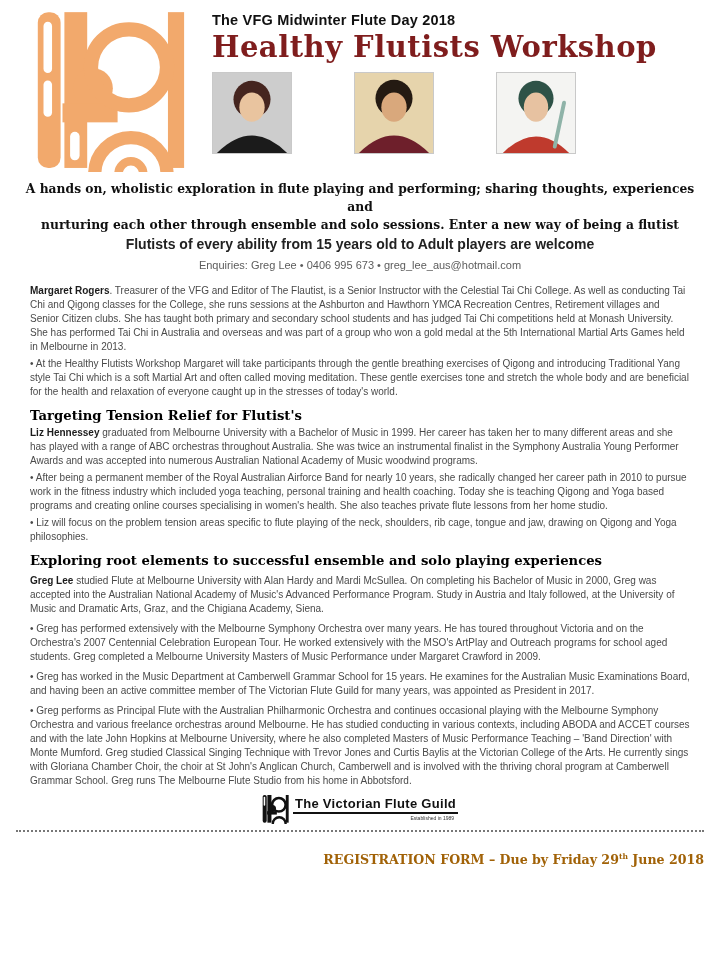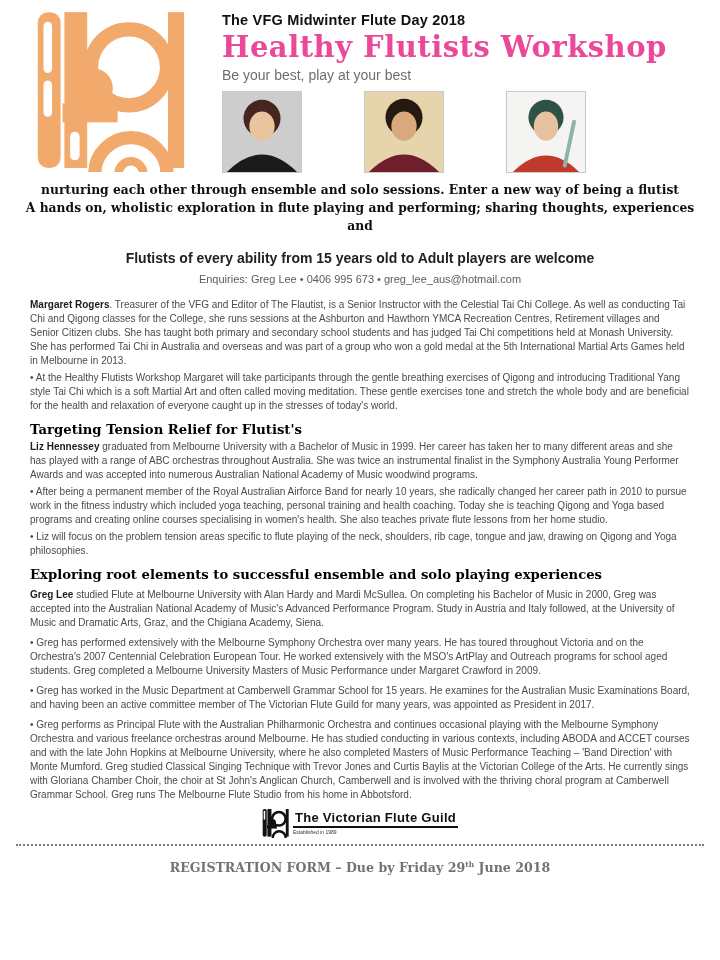--- a/index.html
+++ b/index.html
@@ -7,54 +7,54 @@
   body {
     width:720px; height:960px; overflow:hidden;
     font-family:"Liberation Sans", sans-serif;
     color:#3a3a3a;
   }
   .page { width:720px; height:960px; padding:6px 16px 4px 16px; }
 
   
   .header { display:flex; align-items:flex-start; }
   .logo-big { width:152px; height:162px; flex:0 0 auto; margin-left:18px; margin-top:4px; }
-  .header-text { margin-left:36px; padding-top:6px; }
+  .header-text { margin-left:26px; padding-top:6px; }
   .super-title { font-size:14.5px; font-weight:bold; color:#111; letter-spacing:.2px; }
-  .main-title { font-family:"DejaVu Serif", serif; font-weight:bold; font-size:29px; color:#ec4899; letter-spacing:.5px; margin-top:2px; }
+  .main-title { font-family:"DejaVu Serif", serif; font-weight:bold; font-size:29px; color:#7f1d1d; letter-spacing:.5px; margin-top:2px; }
   .tagline { font-size:14px; color:#6e6e6e; margin-top:3px; }
   .photos { display:flex; gap:62px; margin-top:8px; }
   .photo { width:80px; height:82px; border:1px solid #c9c9c9; background:#eee; }
 
   
   .intro { text-align:center; margin-top:8px; }
   .intro-desc { font-family:"DejaVu Serif", serif; font-weight:bold; font-size:12.3px; color:#101010; line-height:1.45; }
   .date-line { font-size:14px; font-weight:bold; color:#222; margin-top:7px; }
   .time-line { font-size:14px; font-weight:bold; color:#222; margin-top:7px; }
-  .audience-line { font-size:14px; font-weight:bold; color:#222; margin-top:16px; }
+  .audience-line { font-size:14px; font-weight:bold; color:#222; margin-top:3px; }
   .venue { font-size:11px; color:#5c5c5c; margin-top:6px; line-height:1.4; }
   sup.sp { vertical-align:super; font-size:.6em; }
 
   
   .sections { margin:10px 14px 0 14px; }
   .section { margin-top:9px; }
   .section-heading { font-family:"DejaVu Serif", serif; font-weight:bold; font-size:13.2px; color:#000; margin-bottom:2px; }
   .section p { font-size:10px; line-height:1.4; color:#4a4a4a; margin-top:3px; }
   .section p b { color:#1c1c1c; }
   .s3 p { margin-top:6px; }
 
   
   .guild-row { display:flex; justify-content:center; align-items:center; margin-top:6px; gap:4px; }
   .logo-small { width:27px; height:30px; }
-  .guild-text-wrap { display:flex; flex-direction:column; }
+  .guild-text-wrap { display:flex; flex-direction:column; align-items:flex-end; }
   .guild-name { font-size:13px; font-weight:bold; color:#111; border-bottom:2px solid #111; padding:0 2px 1px 2px; letter-spacing:.3px; }
   .guild-est { font-size:5px; color:#333; margin-top:1px; margin-right:4px; }
 
   
   .dotted-sep { border-top:2px dotted #777; margin-top:6px; }
-  .reg-title { text-align:center; font-family:"DejaVu Serif", serif; font-weight:bold; font-size:12.6px; color:#737373; margin-top:14px; }
+  .reg-title { text-align:right; font-family:"DejaVu Serif", serif; font-weight:bold; font-size:12.6px; color:#a16207; margin-top:20px; }
 </style>
 </head>
 <body>
 
 <div class="page">
 
   <div class="header">
     <svg class="logo-big" viewBox="0 0 160 170">
       <g fill="#F2A96C">
         <rect x="4" y="2" width="24" height="164" rx="11"></rect>
@@ -66,21 +66,20 @@
       <circle cx="100" cy="60" r="40" fill="none" stroke-width="15" stroke="#F2A96C"></circle>
       <circle cx="102" cy="172" r="38" fill="none" stroke-width="14" stroke="#F2A96C"></circle>
       <circle cx="102" cy="172" r="13" fill="none" stroke-width="9" stroke="#F2A96C"></circle>
       <rect x="10" y="12" width="9" height="54" rx="4.5" fill="#ffffff"></rect>
       <rect x="10" y="74" width="9" height="38" rx="4.5" fill="#ffffff"></rect>
       <rect x="38" y="128" width="10" height="30" rx="5" fill="#ffffff"></rect>
     </svg>
     <div class="header-text">
       <div class="super-title">The VFG Midwinter Flute Day 2018</div>
       <div class="main-title">Healthy Flutists Workshop</div>
-      <div class="tagline">Be your best, play at your best</div>
       <div class="photos">
         <svg class="photo" viewBox="0 0 80 82">
           <rect width="80" height="82" fill="#cdcdcd"></rect>
           <circle cx="40" cy="27" r="19" fill="#45251f"></circle>
           <ellipse cx="40" cy="35" rx="13" ry="15" fill="#e9c49f"></ellipse>
           <path d="M4 82 Q40 46 76 82 Z" fill="#1b1b1b"></path>
         </svg>
         <svg class="photo" viewBox="0 0 80 82">
           <rect width="80" height="82" fill="#e6d4ac"></rect>
           <circle cx="40" cy="26" r="19" fill="#241a12"></circle>
@@ -93,22 +92,22 @@
           <ellipse cx="40" cy="35" rx="12.5" ry="15" fill="#e7c2a1"></ellipse>
           <path d="M6 82 Q40 48 74 82 Z" fill="#bf3a2d"></path>
           <rect x="62" y="28" width="4" height="50" rx="2" transform="rotate(12 64 53)" fill="#8fb3a8"></rect>
         </svg>
       </div>
     </div>
   </div>
 
   <div class="intro">
     <div class="intro-desc">
+      <div>A hands on, wholistic exploration in flute playing and performing; sharing thoughts, experiences and</div>
       <div>nurturing each other through ensemble and solo sessions. Enter a new way of being a flutist</div>
-      <div>A hands on, wholistic exploration in flute playing and performing; sharing thoughts, experiences and</div>
     </div>
     <div class="audience-line">Flutists of every ability from 15 years old to Adult players are welcome</div>
     <div class="venue">
       <div>Enquiries: Greg Lee • 0406 995 673 • greg_lee_aus@hotmail.com</div>
     </div>
   </div>
 
   <div class="sections">
 
     <div class="section">

